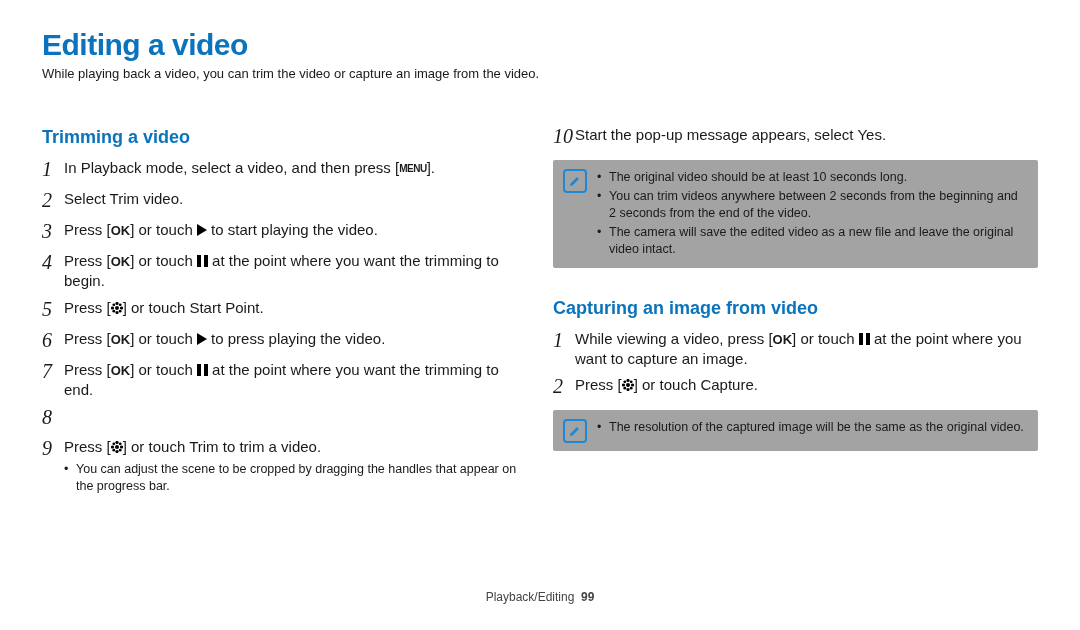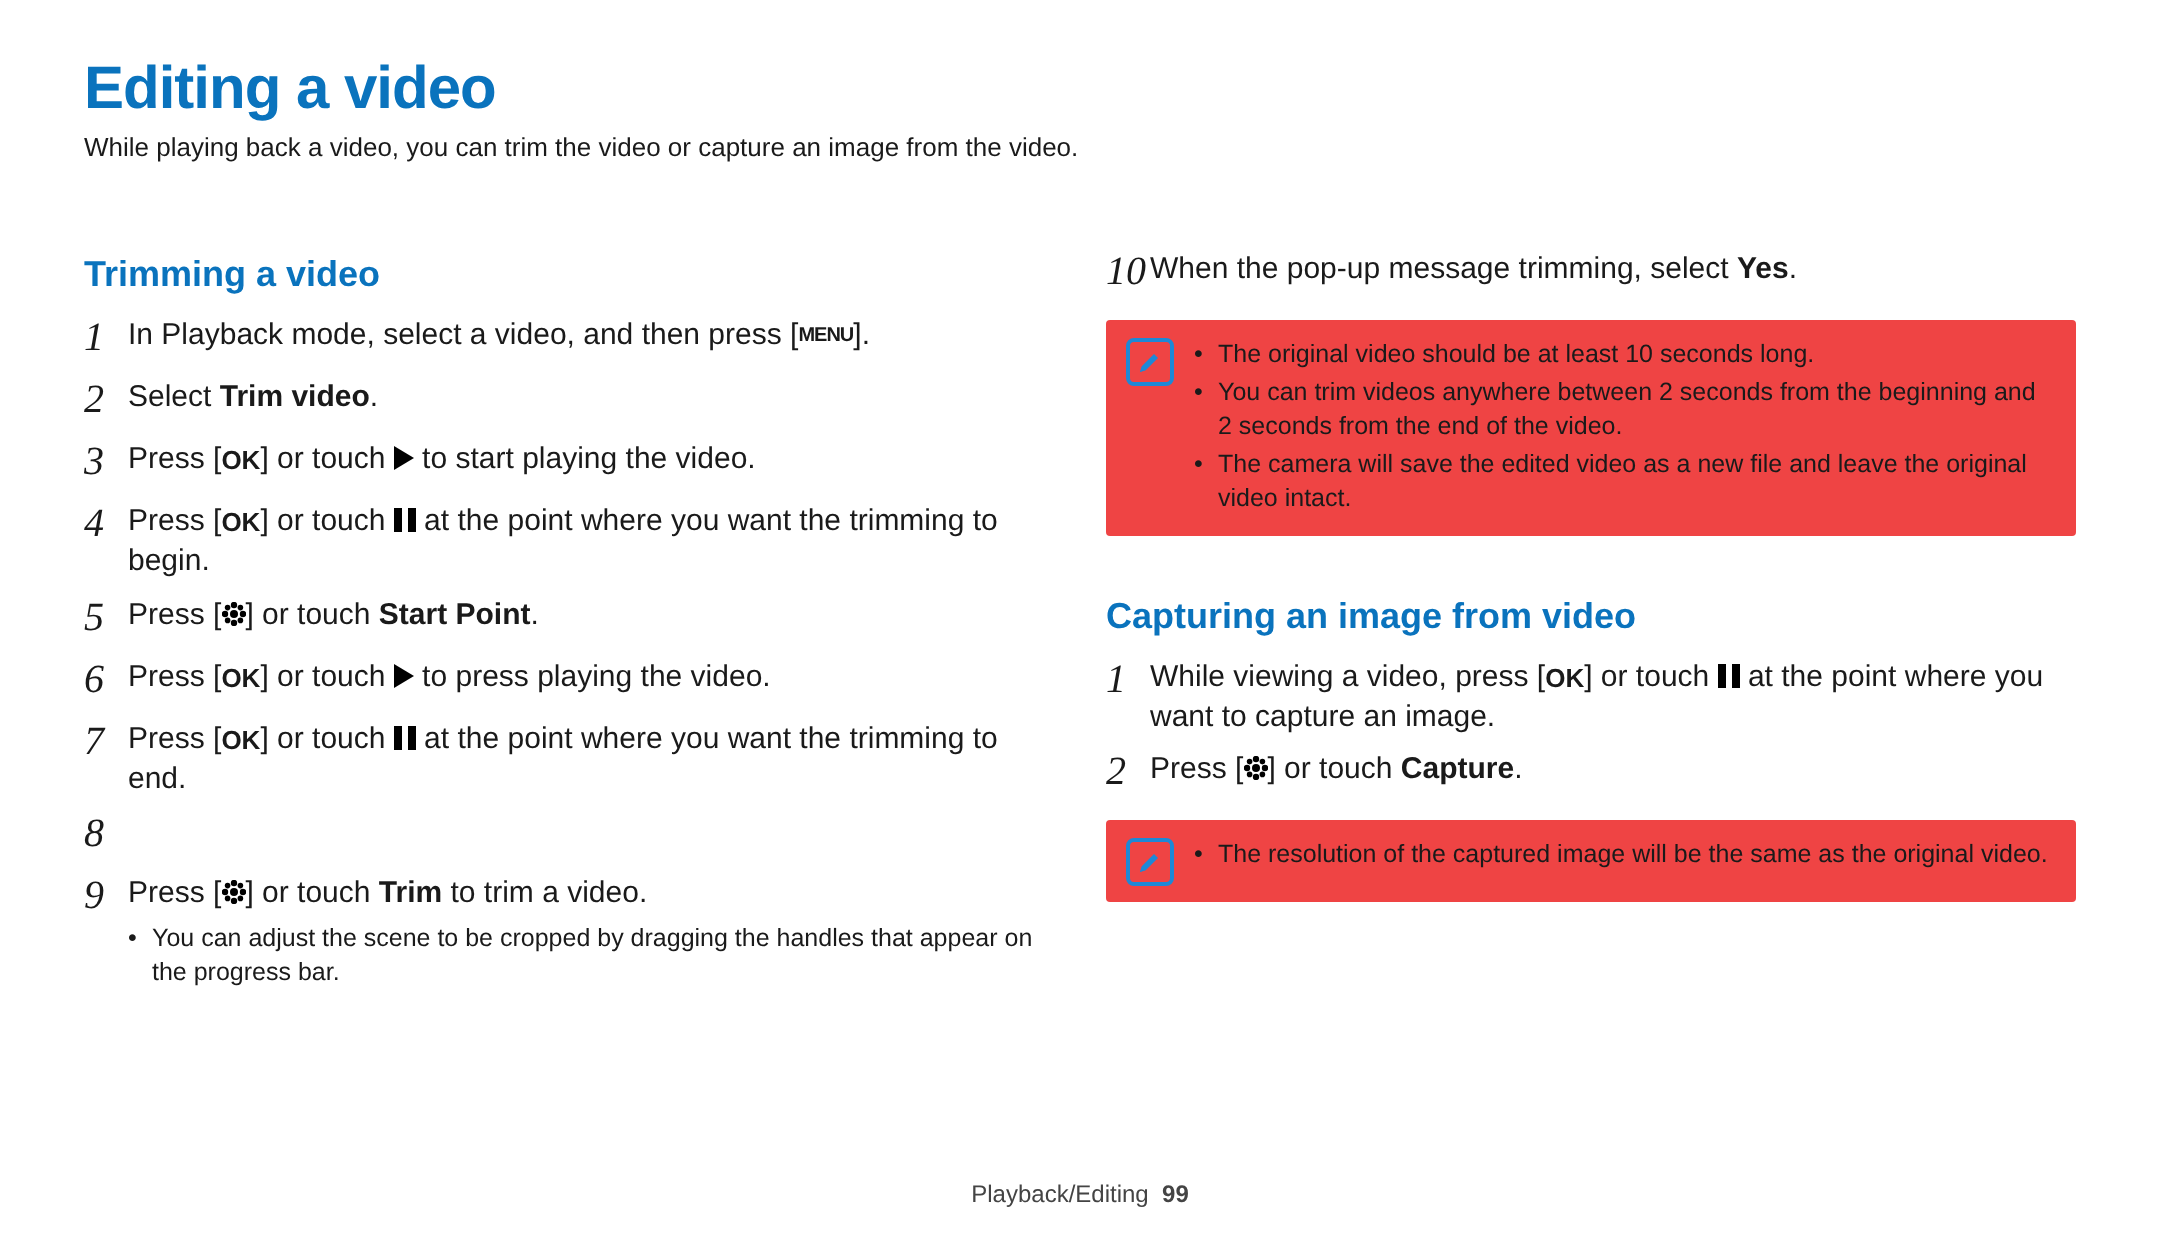--- a/index.html
+++ b/index.html
@@ -82,41 +82,41 @@
     padding-left: 12px;
     line-height: 1.35;
     margin: 2px 0;
   }
   ul.sub > li::before {
     content: "•";
     position: absolute;
     left: 0;
     top: 0;
   }
-  .bold { font-weight: 700; }
+  .bold { font-weight: 400; }
   .icon-menu {
     font-weight: 700;
     font-size: 10px;
     letter-spacing: -0.5px;
     vertical-align: middle;
   }
   .icon-ok {
     font-weight: 700;
     font-size: 13px;
     vertical-align: middle;
   }
   svg.icon {
     display: inline-block;
     vertical-align: middle;
     margin-top: -2px;
   }
   .notebox {
     display: flex;
     align-items: flex-start;
-    background: #ef4444;
+    background: #a3a3a3;
     border-radius: 2px;
     padding: 8px 10px;
     margin: 10px 0;
     font-size: 12.5px;
   }
   .notebox .note-icon {
     flex: 0 0 auto;
     width: 20px;
     height: 20px;
     border: 2px solid #1e88d6;
@@ -262,21 +262,21 @@
         </span>
           </li>
       </ol>
     </div>
 
     <div class="col">
       <ol class="steps" start="10" style="counter-reset: step 9">
         <li>
             <span class="num"></span>
             <span class="txt">
-          <span>When the pop-up message trimming, select </span><span class="bold">Yes</span><span>.</span>
+          <span>Start the pop-up message appears, select </span><span class="bold">Yes</span><span>.</span>
         </span>
           </li>
       </ol>
 
       <div class="notebox">
         <div class="note-icon">
           <svg width="12" height="12">
               <use href="#icon-pencil"></use>
             </svg>
         </div>

